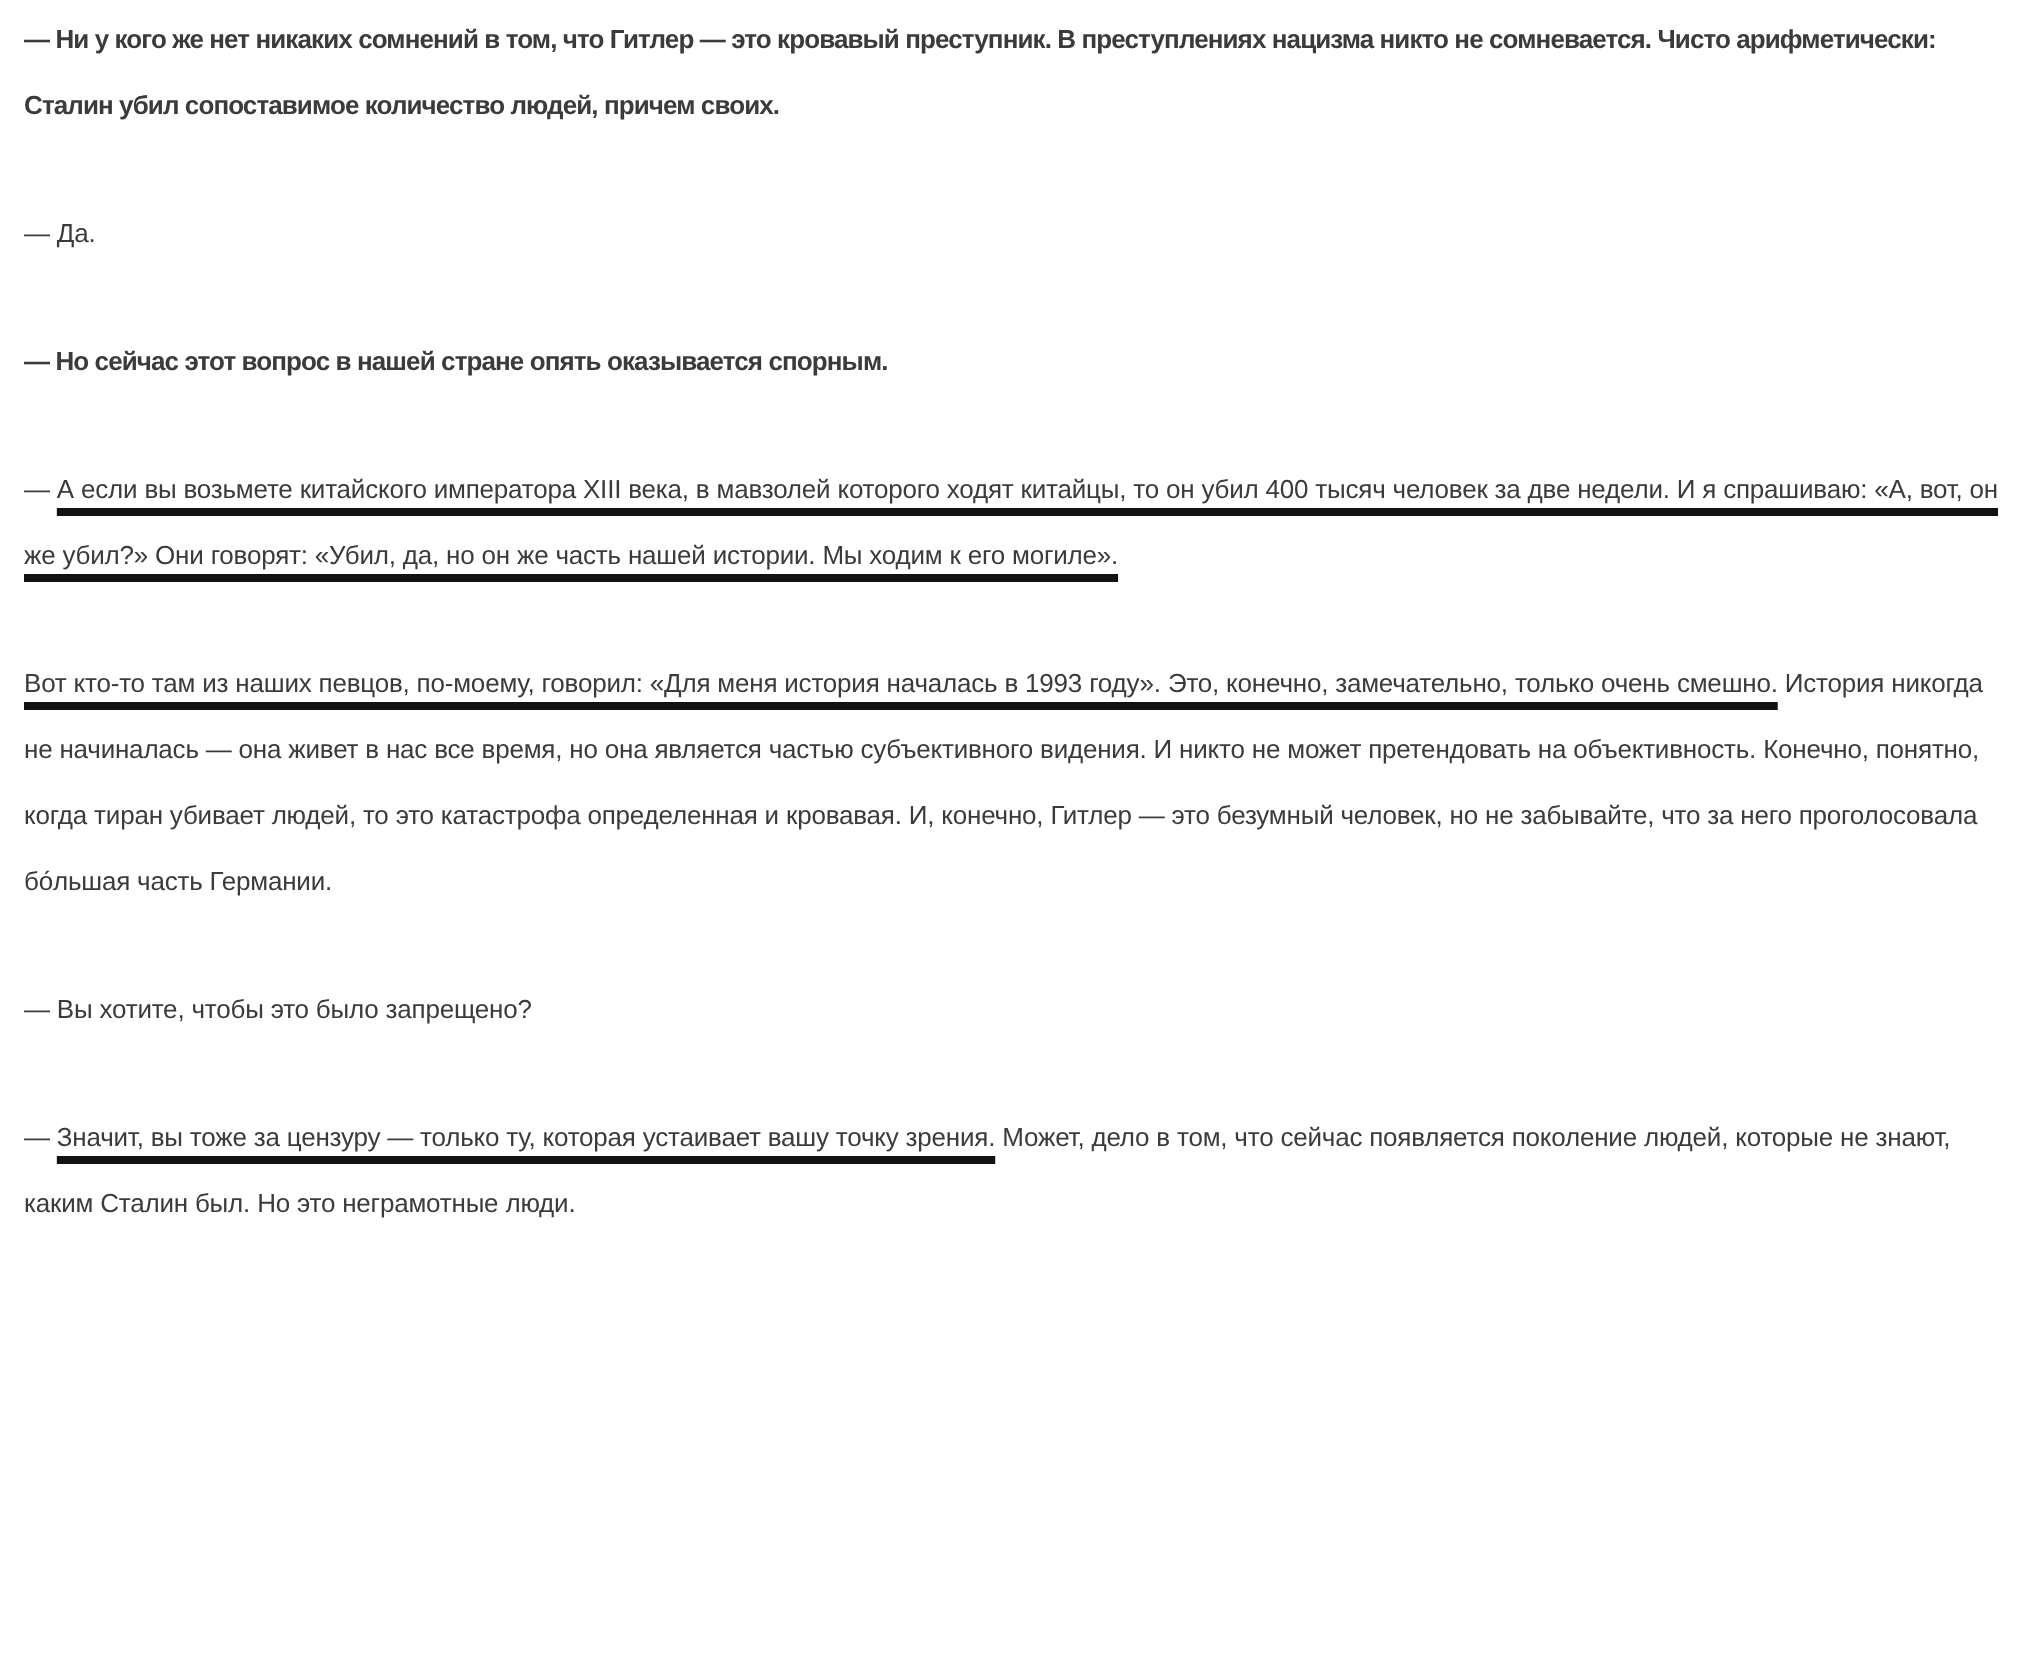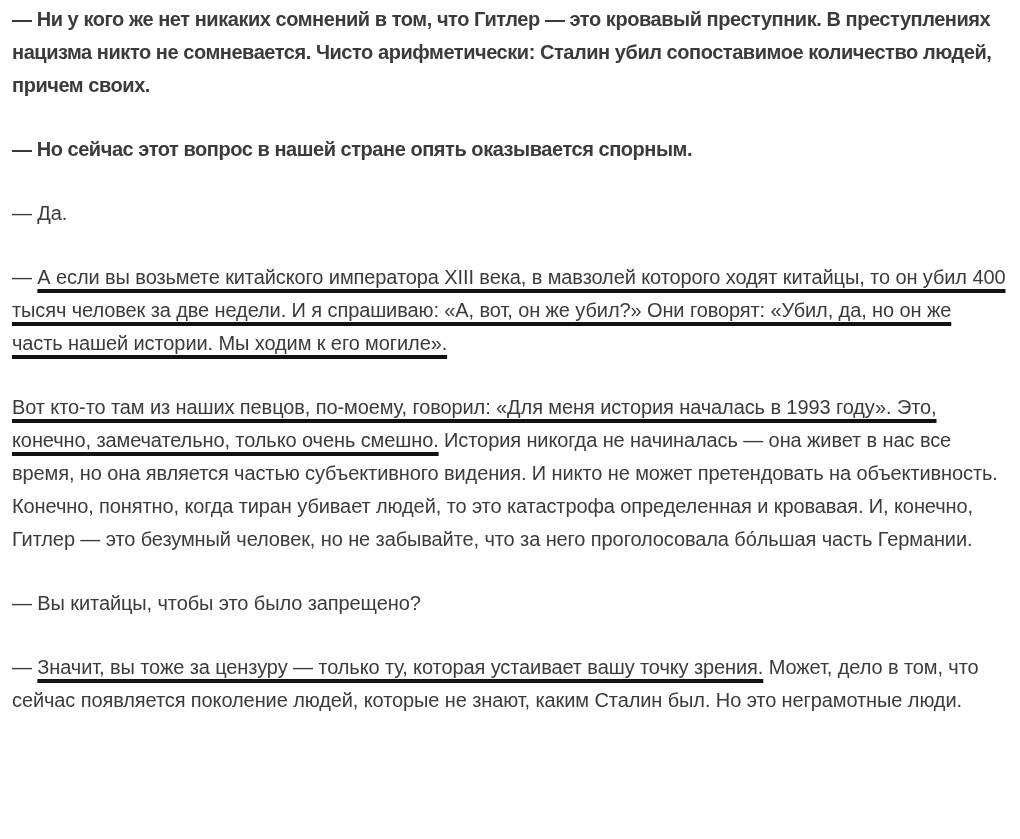--- a/index.html
+++ b/index.html
@@ -18,21 +18,21 @@
     height: 839px;
     overflow: hidden;
     font-family: "Liberation Sans", "DejaVu Sans", sans-serif;
     color: var(--text);
   }
   .article-body {
     padding: 3px 13px 0 12px;
   }
   p.para {
     margin: 0 0 31px 0;
-    font-size: 20px;
+    font-size: 13px;
     line-height: 33px;
     letter-spacing: -0.1px;
     color: var(--text);
   }
   p.para.bold {
     font-weight: 700;
     letter-spacing: -0.45px;
   }
   span.u {
     text-decoration: underline;
@@ -40,19 +40,19 @@
     text-decoration-thickness: 3.5px;
     text-underline-offset: 5px;
     text-decoration-skip-ink: none;
   }
 </style>
 </head>
 <body>
 
 <main class="article-body">
     <p class="para bold"><span>— Ни у кого же нет никаких сомнений в том, что Гитлер — это кровавый преступник. В преступлениях нацизма никто не сомневается. Чисто арифметически: Сталин убил сопоставимое количество людей, причем своих.</span></p>
+    <p class="para"><span>— Да.</span></p>
     <p class="para bold"><span>— Но сейчас этот вопрос в нашей стране опять оказывается спорным.</span></p>
-    <p class="para"><span>— Да.</span></p>
     <p class="para"><span>— </span><span class="u">А если вы возьмете китайского императора XIII века, в мавзолей которого ходят китайцы, то он убил 400 тысяч человек за две недели. И я спрашиваю: «А, вот, он же убил?» Они говорят: «Убил, да, но он же часть нашей истории. Мы ходим к его могиле».</span></p>
     <p class="para"><span class="u">Вот кто-то там из наших певцов, по-моему, говорил: «Для меня история началась в 1993 году». Это, конечно, замечательно, только очень смешно.</span><span> История никогда не начиналась — она живет в нас все время, но она является частью субъективного видения. И никто не может претендовать на объективность. Конечно, понятно, когда тиран убивает людей, то это катастрофа определенная и кровавая. И, конечно, Гитлер — это безумный человек, но не забывайте, что за него проголосовала бо́льшая часть Германии.</span></p>
-    <p class="para"><span>— Вы китайцы, чтобы это было запрещено?</span></p>
+    <p class="para"><span>— Вы хотите, чтобы это было запрещено?</span></p>
     <p class="para"><span>— </span><span class="u">Значит, вы тоже за цензуру — только ту, которая устаивает вашу точку зрения.</span><span> Может, дело в том, что сейчас появляется поколение людей, которые не знают, каким Сталин был. Но это неграмотные люди.</span></p>
   </main>
 
 </body></html>

